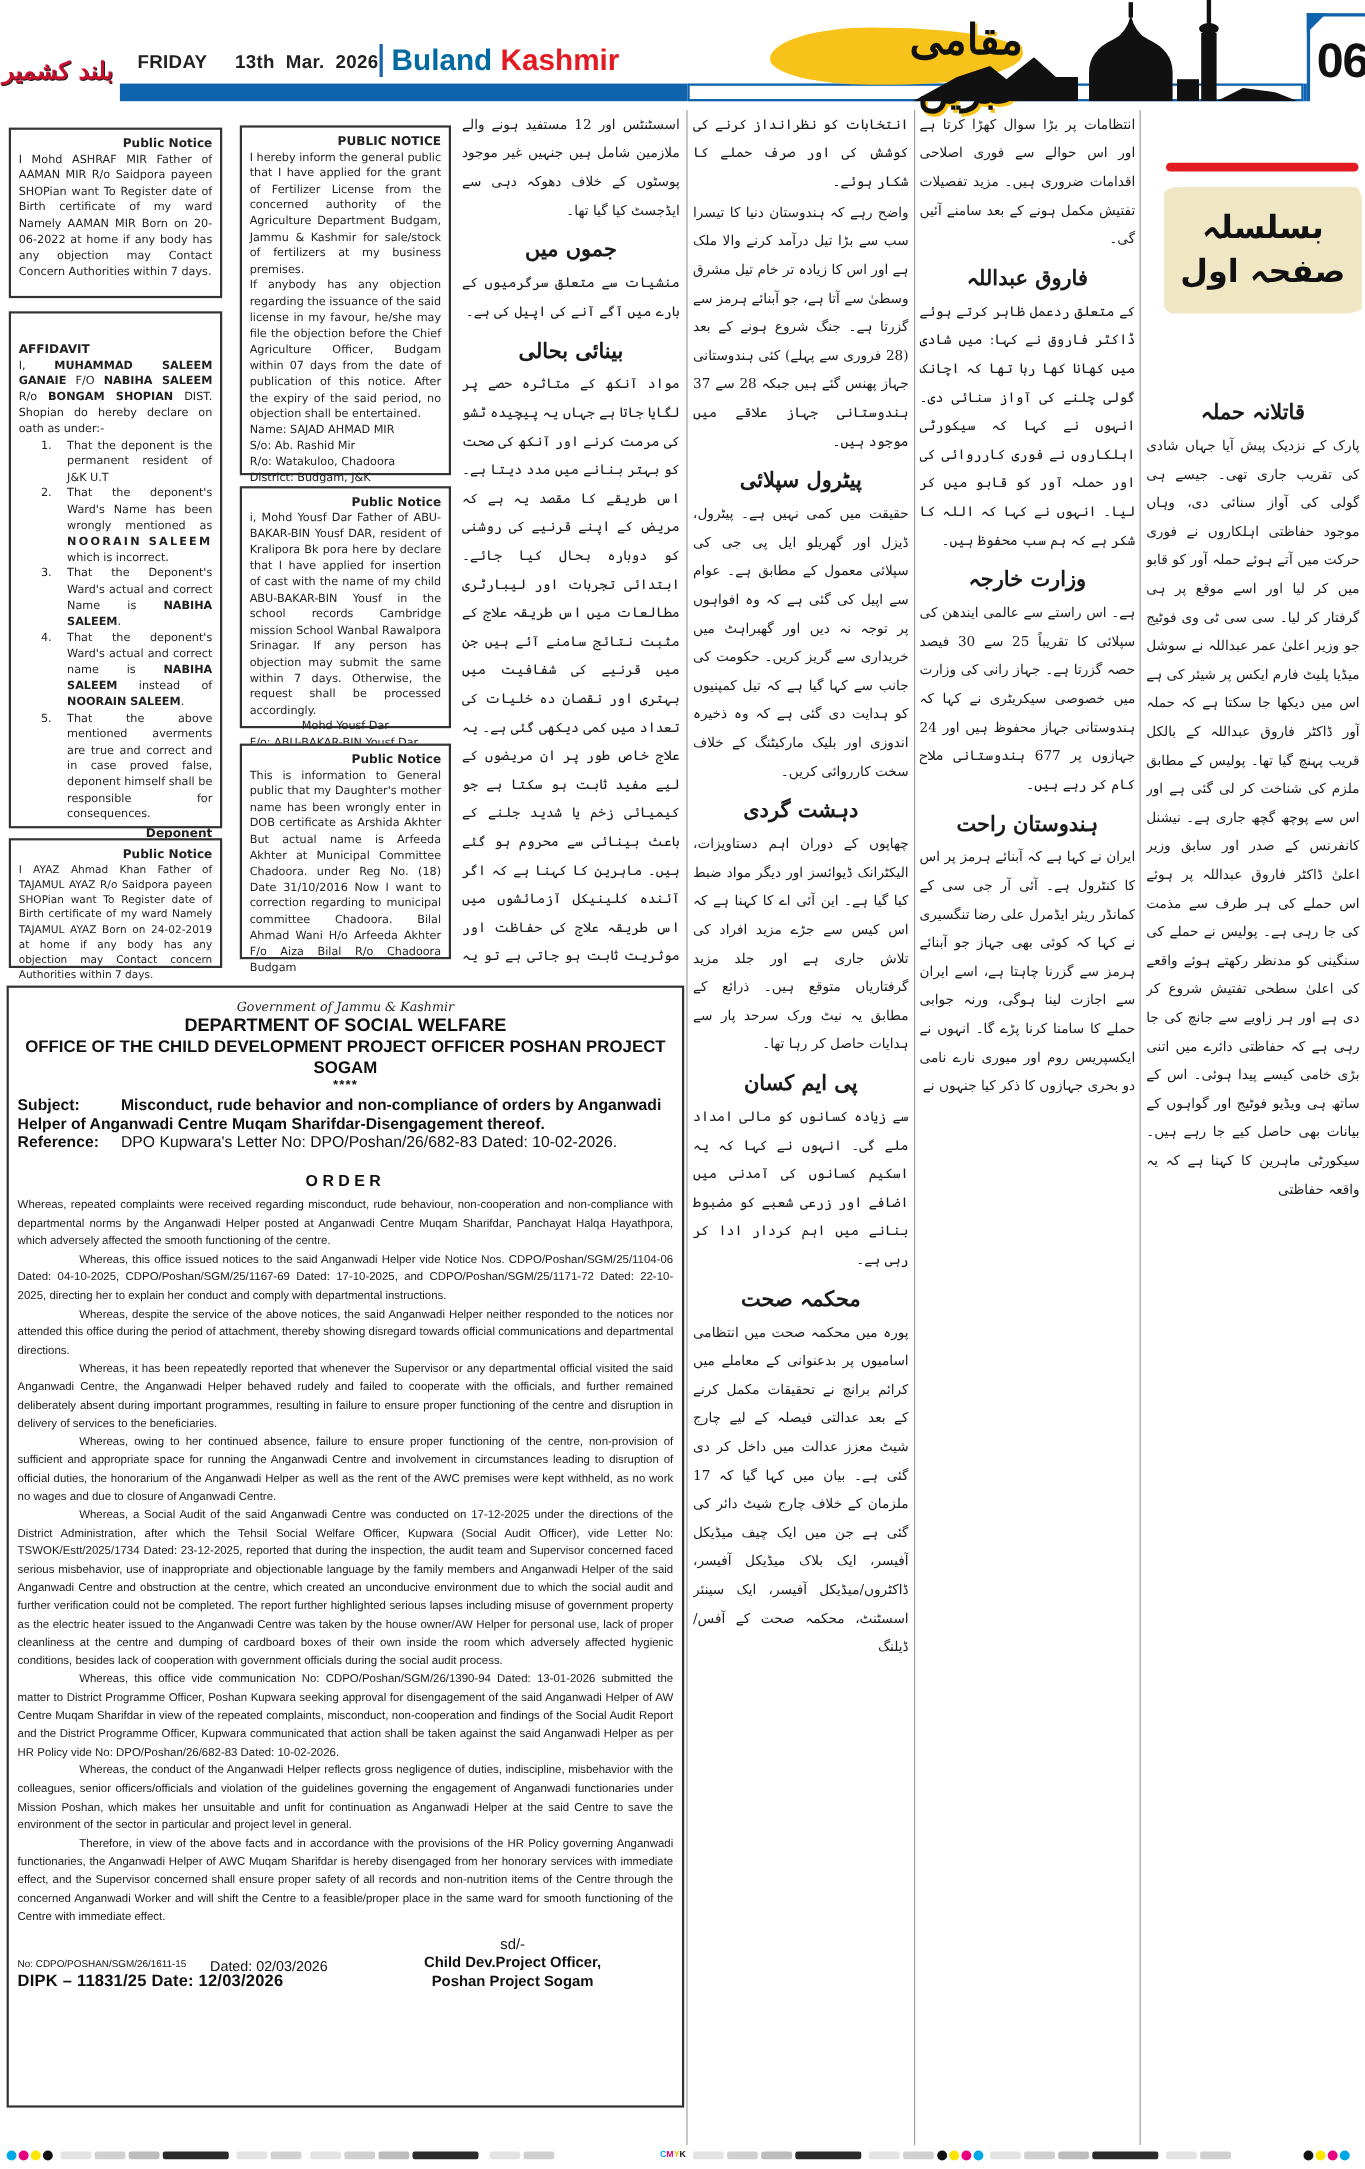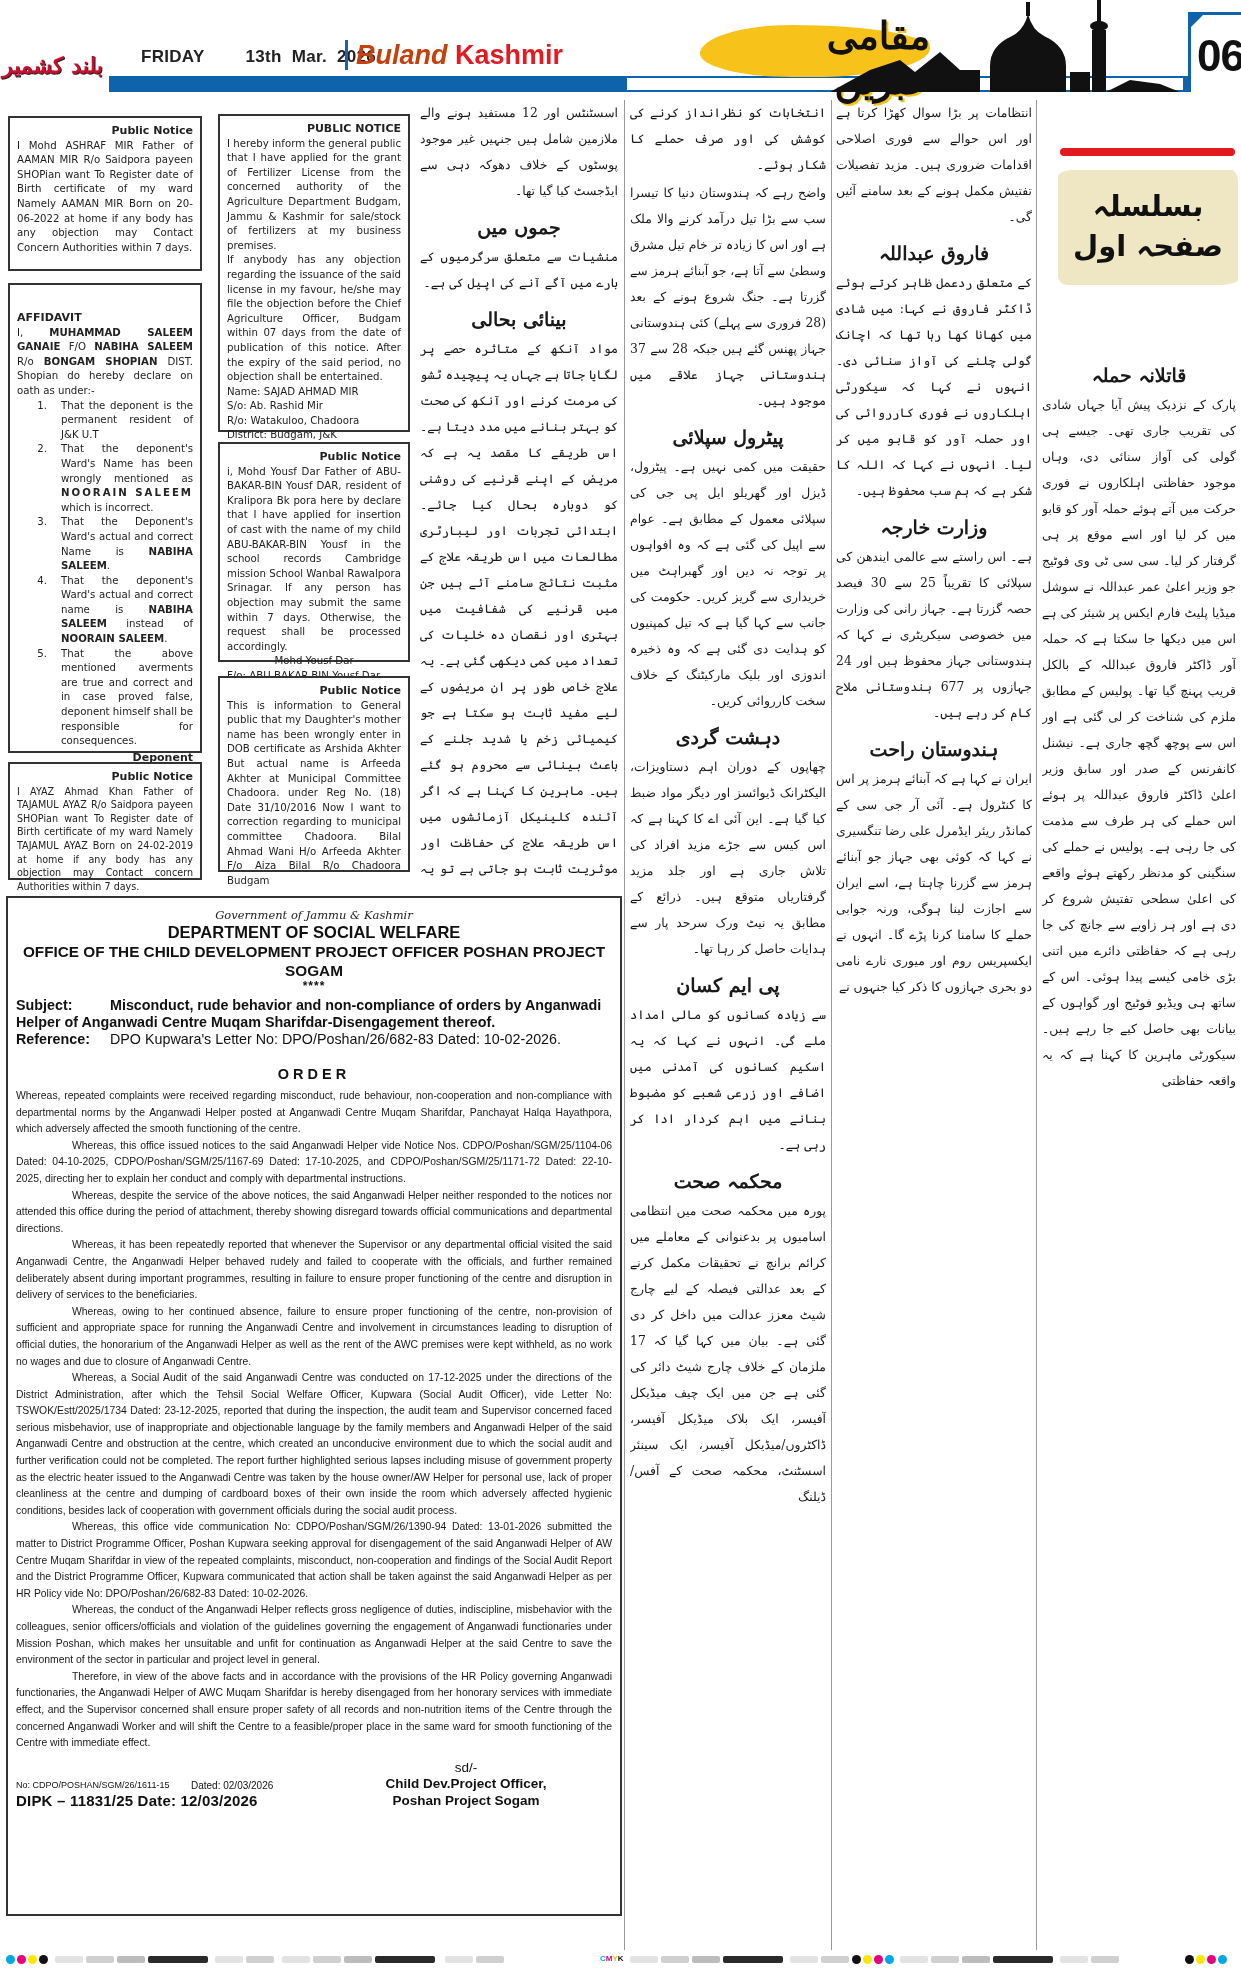--- a/index.html
+++ b/index.html
@@ -3,23 +3,23 @@
 <meta charset="utf-8">
 <style>
   * { box-sizing: border-box; margin: 0; padding: 0; }
   html, body { width: 1241px; height: 1972px; background: #ffffff; overflow: hidden; }
   body { position: relative; font-family: "Liberation Sans", sans-serif; color: #111; }
 
   
   .masthead { position: absolute; left: 0; top: 0; width: 1241px; height: 92px; }
   .logo-urdu { position: absolute; left: 2px; top: 52px; font-family: "DejaVu Serif", serif; font-size: 22px; font-weight: bold; color: #c8102e; direction: rtl; text-shadow: 1px 1px 0 #222; }
   .date-line { position: absolute; left: 125px; top: 47px; font-family: "Liberation Sans", sans-serif; font-weight: bold; font-size: 17px; letter-spacing: 0.3px; color: #222; }
-  .date-line span { margin-right: 20px; margin-left: 16px; }
+  .date-line span { margin-right: 20px; }
   .brand { position: absolute; left: 345px; top: 40px; height: 30px; border-left: 3px solid #1a63ad; padding-left: 8px; font-weight: bold; font-size: 27px; line-height: 30px; }
-  .brand .b1 { color: #c2410c; font-style: italic; }
+  .brand .b1 { color: #0369a1; }
   .brand .b2 { color: #e21b23; }
   .blue-bar { position: absolute; left: 109px; top: 76px; width: 1080px; height: 16px; background: #0f63ad; }
   .blue-bar-right { position: absolute; left: 625px; top: 76px; width: 560px; height: 16px; background: #fff; border: 2px solid #0f63ad; }
   .section-banner { position: absolute; left: 700px; top: 5px; width: 230px; height: 75px; }
   .section-banner .blob { position: absolute; left: 0; top: 20px; width: 230px; height: 52px; background: #f7c219; border-radius: 40% 60% 50% 40% / 55% 45% 55% 45%; }
   .section-banner .title { position: absolute; left: 30px; top: 8px; font-family: "DejaVu Serif", serif; font-weight: bold; font-size: 38px; color: #111; direction: rtl; text-shadow: 2px 2px 0 #f7c219; }
   .skyline { position: absolute; left: 830px; top: 0; width: 350px; height: 92px; }
   .page-num-box { position: absolute; left: 1188px; top: 12px; width: 53px; height: 80px; border-top: 3px solid #0f63ad; border-left: 3px solid #0f63ad; background: #fff; }
   .page-num-box .num { position: absolute; left: 6px; top: 16px; font-weight: bold; font-size: 44px; color: #111; letter-spacing: -1px; }
   .page-num-box .tri { position: absolute; left: -3px; top: -3px; width: 0; height: 0; border-top: 18px solid #0f63ad; border-right: 18px solid transparent; }
@@ -55,21 +55,21 @@
   .go-stars { text-align: center; font-weight: bold; font-size: 12px; line-height: 13px; letter-spacing: 1px; }
   .go-subject { font-weight: bold; font-size: 14.3px; line-height: 17px; margin-top: 4px; }
   .go-subject .lab { display: inline-block; width: 94px; }
   .go-ref { font-size: 14.3px; line-height: 17px; }
   .go-ref .lab { font-weight: bold; display: inline-block; width: 94px; }
   .go-order-title { text-align: center; font-weight: bold; font-size: 14.5px; letter-spacing: 4px; margin: 18px 0 6px 0; }
   .go-para { font-size: 10.4px; line-height: 16.6px; text-align: justify; color: #1a1a1a; }
   .go-para.ind { text-indent: 56px; }
   .go-footer { position: relative; height: 64px; margin-top: 8px; }
   .go-no { position: absolute; left: 0; top: 20px; font-size: 9px; }
-  .go-dated { position: absolute; left: 175px; top: 20px; font-size: 10px; }
+  .go-dated { position: absolute; left: 175px; top: 20px; font-size: 13px; }
   .go-dipk { position: absolute; left: 0; top: 32px; font-weight: bold; font-size: 15px; letter-spacing: 0.2px; }
   .go-sig { position: absolute; left: 300px; top: 0; width: 300px; text-align: center; }
   .go-sig .sd { font-size: 13.5px; }
   .go-sig .o1, .go-sig .o2 { font-weight: bold; font-size: 13.5px; line-height: 17px; }
 
   
   .regbar { position: absolute; left: 0; top: 1953px; width: 1241px; height: 14px; }
   .dot { position: absolute; top: 2px; width: 9px; height: 9px; border-radius: 50%; }
   .seg { position: absolute; top: 3px; height: 7px; border-radius: 2px; }
   .cmyk { position: absolute; top: 1px; font-weight: bold; font-size: 8px; }

